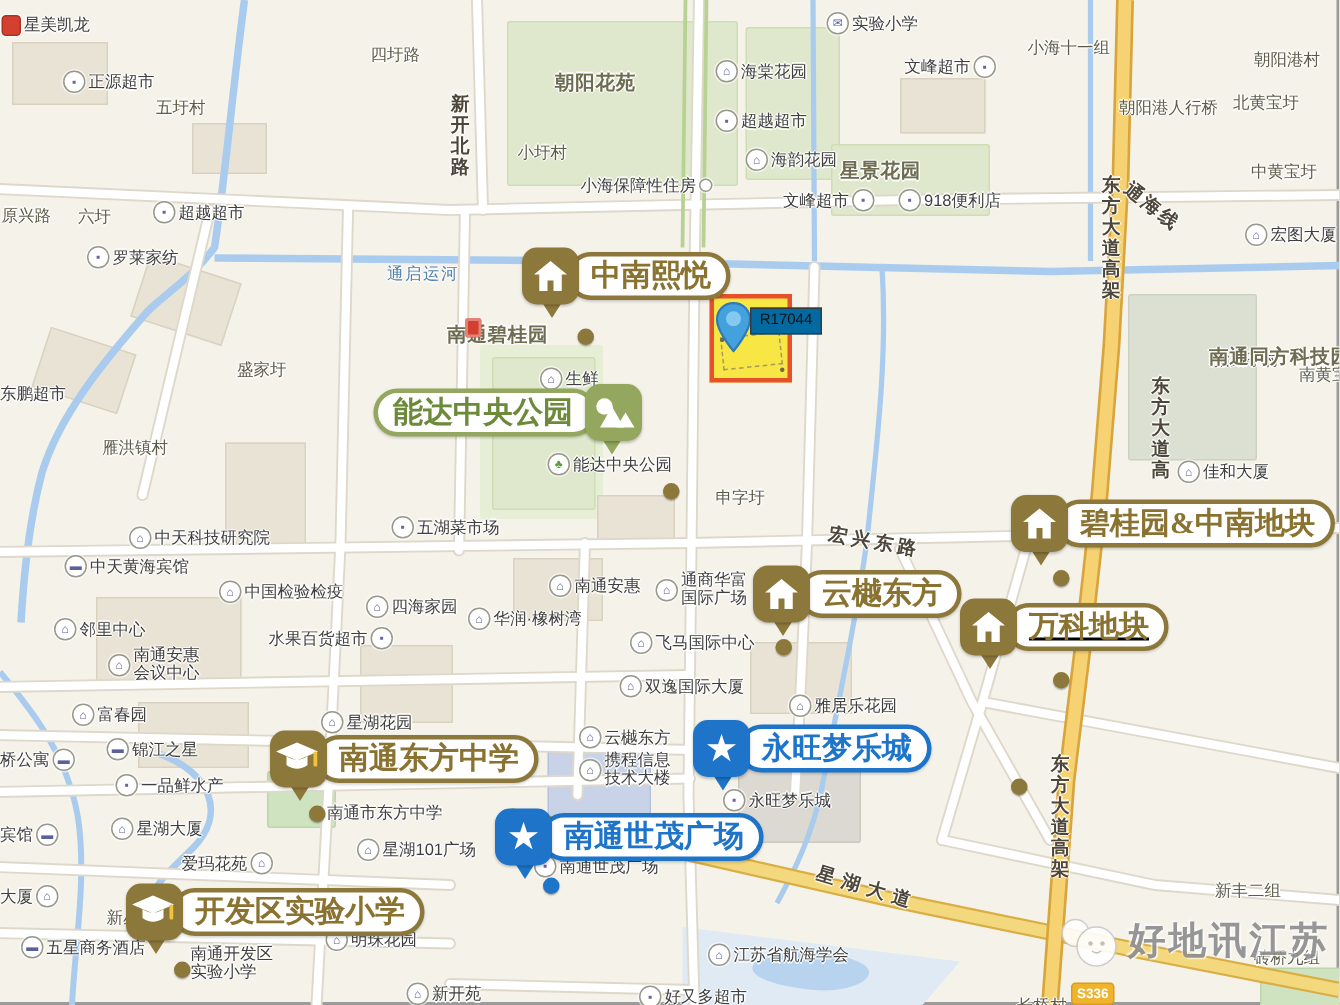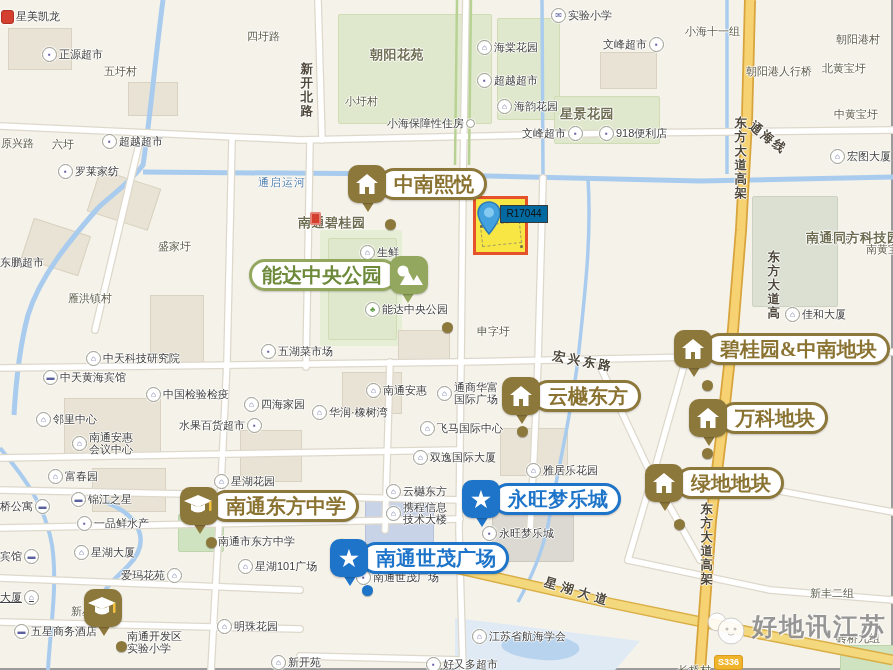--- a/index.html
+++ b/index.html
@@ -403,21 +403,21 @@
       <span class="txt">宾馆</span>
       <span class="icn hotel">▬</span>
     </div>
     <div class="poi" style="left: 121px; top: 568px;">
       <span class="txt">爱玛花苑</span>
       <span class="icn building">⌂</span>
     </div>
     <div class="poi vil" style="left: 71px; top: 584px;">
       <span class="txt">新星</span>
     </div>
-    <div class="poi" style="left: 0px; top: 590px; text-decoration: underline;">
+    <div class="poi" style="left: 0px; top: 590px;">
       <span class="txt">大厦</span>
       <span class="icn building">⌂</span>
     </div>
     <div class="poi" style="left: 14px; top: 624px;">
       <span class="icn hotel">▬</span>
       <span class="txt">五星商务酒店</span>
     </div>
     <div class="poi" style="left: 217px; top: 619px;">
       <span class="icn building">⌂</span>
       <span class="txt">明珠花园</span>
@@ -491,39 +491,30 @@
     <div class="callout gold" style="left: 674px; top: 330px;">
       <div class="badge">
         <svg width="24" height="22" viewBox="0 0 24 22">
           <path fill="#fff" d="M12 1 L23 10 L19.5 10 L19.5 21 L14 21 L14 14 L10 14 L10 21 L4.5 21 L4.5 10 L1 10 Z"></path>
         </svg>
       </div>
       <div class="pill"><span>碧桂园&amp;中南地块</span></div>
       <div class="tail"></div>
     </div>
     <div class="adot gold" style="left: 702px; top: 380px;"></div>
-    <div class="callout gold" style="left: 689px; top: 399px;">
+    <div class="callout gold" style="left: 640px; top: 399px; text-decoration: underline;">
       <div class="badge">
         <svg width="24" height="22" viewBox="0 0 24 22">
           <path fill="#fff" d="M12 1 L23 10 L19.5 10 L19.5 21 L14 21 L14 14 L10 14 L10 21 L4.5 21 L4.5 10 L1 10 Z"></path>
         </svg>
       </div>
       <div class="pill"><span>万科地块</span></div>
       <div class="tail"></div>
     </div>
     <div class="adot gold" style="left: 702px; top: 448px;"></div>
-    <div class="callout gold" style="left: 645px; top: 464px;">
-      <div class="badge">
-        <svg width="24" height="22" viewBox="0 0 24 22">
-          <path fill="#fff" d="M12 1 L23 10 L19.5 10 L19.5 21 L14 21 L14 14 L10 14 L10 21 L4.5 21 L4.5 10 L1 10 Z"></path>
-        </svg>
-      </div>
-      <div class="pill"><span>绿地地块</span></div>
-      <div class="tail"></div>
-    </div>
     <div class="adot gold" style="left: 674px; top: 519px;"></div>
     <div class="callout blue" style="left: 462px; top: 480px;">
       <div class="badge">
         <span class="starg">★</span>
       </div>
       <div class="pill"><span>永旺梦乐城</span></div>
       <div class="tail"></div>
     </div>
     <div class="callout blue" style="left: 330px; top: 539px;">
       <div class="badge">
@@ -546,16 +537,17 @@
     </div>
     <div class="adot gold" style="left: 206px; top: 537px;"></div>
     <div class="callout gold" style="left: 84px; top: 589px;">
       <div class="badge">
         <svg width="30" height="24" viewBox="0 0 30 24">
           <polygon fill="#fff" points="14,1 28,7 14,13 0,7"></polygon>
           <path fill="#fff" d="M7 10 L7 16 Q14 21 21 16 L21 10 Q14 15 7 10 Z"></path>
           <rect x="25" y="7" width="2.5" height="10" rx="1" fill="#f2c23e"></rect>
         </svg>
       </div>
+      <div class="pill"><span>开发区实验小学</span></div>
       <div class="tail"></div>
     </div>
     <div class="adot gold" style="left: 116px; top: 641px;"></div>
   </div>
 
 </body></html>

